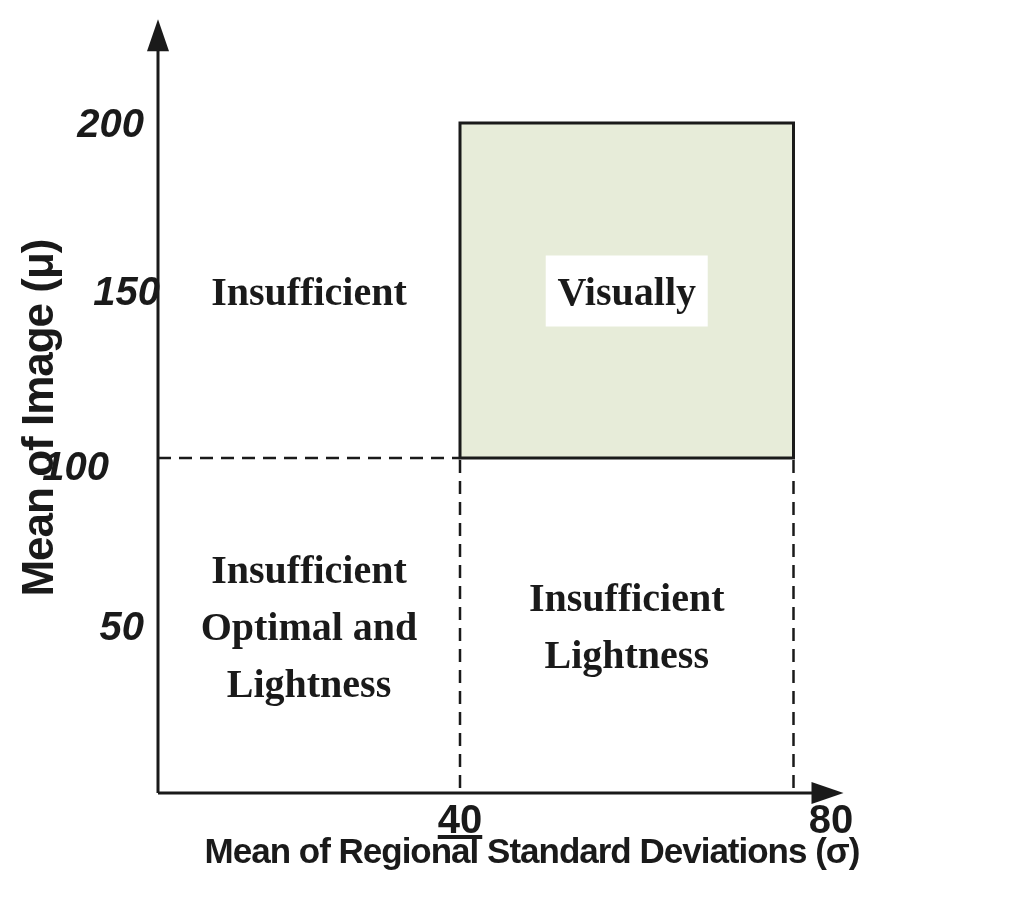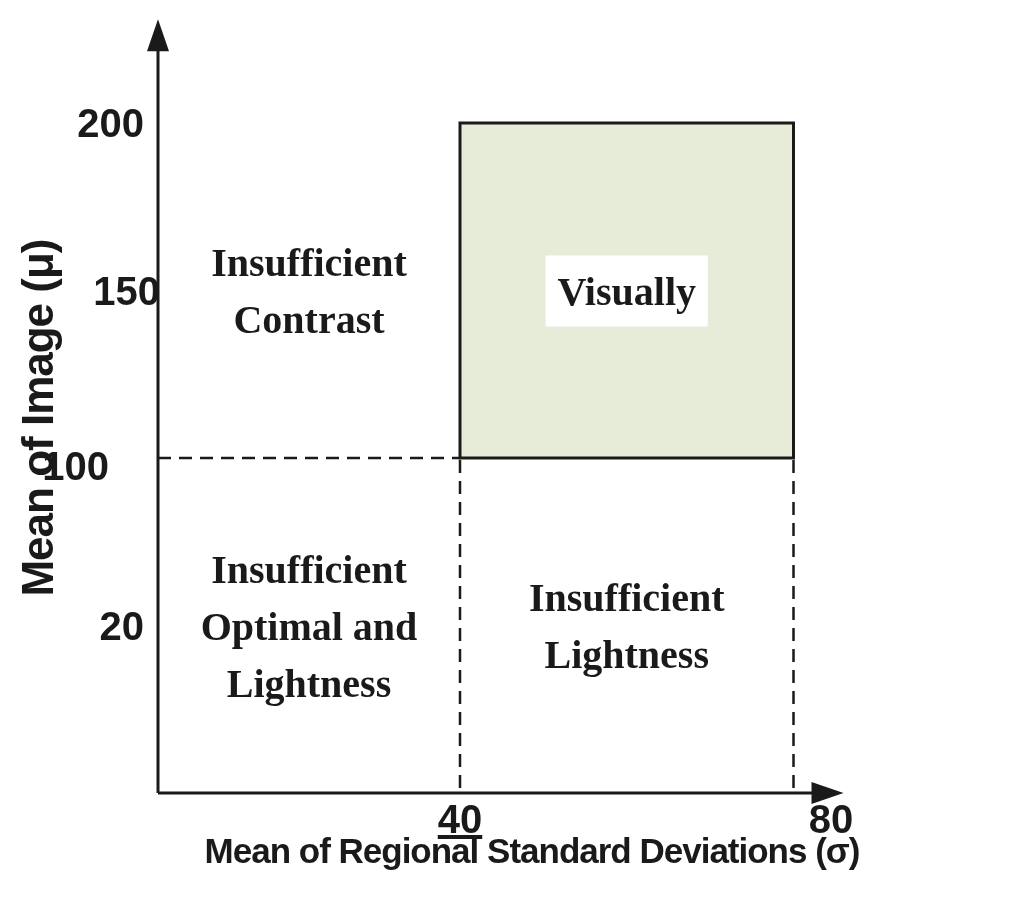--- a/index.html
+++ b/index.html
@@ -13,21 +13,21 @@
     color: #1a1a1a;
     overflow: hidden;
   }
   .figure svg { position: absolute; left: 0; top: 0; }
   .tick-label {
     position: absolute;
     font-size: 40px;
     line-height: 1;
     white-space: nowrap;
   }
-  .tick-label.y { transform: translateY(-50%); text-align: left; }
+  .tick-label.y { transform: translateY(-50%); text-align: left; font-style: italic; }
   .tick-label.x { transform: translateX(-50%); }
   .region-label {
     position: absolute;
     transform: translate(-50%, -50%);
     text-align: center;
     font-size: 40px;
     line-height: 57px;
     white-space: nowrap;
     font-family: Liberation Serif, serif;
   }
@@ -64,33 +64,32 @@
       <polygon points="158,19.149999999999977 147,51.14999999999998 169,51.14999999999998" fill="#1a1a1a"></polygon>
       <line x1="158" y1="793" x2="825.525" y2="793" stroke="#1a1a1a" stroke-width="3"></line>
       <polygon points="843.525,793 811.525,782 811.525,804" fill="#1a1a1a"></polygon>
     </svg>
 
   <div class="axis-title-y">Mean of Image (μ)</div>
 
   <div class="axis-title-x">Mean of Regional Standard Deviations (σ)</div>
 
   <div id="y-ticks">
-      <div class="tick-label y" style="right: 880px; top: 625.5px;">20</div>
+      <div class="tick-label y" style="right: 880px; top: 625.5px;">50</div>
       <div class="tick-label y" style="right: 915px; top: 458px; margin-top: 8px;">100</div>
       <div class="tick-label y" style="right: 864px; top: 290.5px;">150</div>
       <div class="tick-label y" style="right: 880px; top: 123px;">200</div>
     </div>
   <div id="x-ticks">
       <div class="tick-label x" style="left: 460px; top: 799px; text-decoration: underline;">40</div>
       <div class="tick-label x" style="left: 831px; top: 799px;">80</div>
     </div>
   <div id="regions">
       <div class="region-label" style="left: 309px; top: 290.5px;">
         <div>Insufficient</div>
-        <div>Contrast</div>
       </div>
       <div class="region-label boxed" style="left: 626.75px; top: 290.5px;">
         <div>Visually</div>
       </div>
       <div class="region-label" style="left: 309px; top: 625.5px;">
         <div>Insufficient</div>
         <div>Optimal and</div>
         <div>Lightness</div>
       </div>
       <div class="region-label" style="left: 626.75px; top: 625.5px;">

